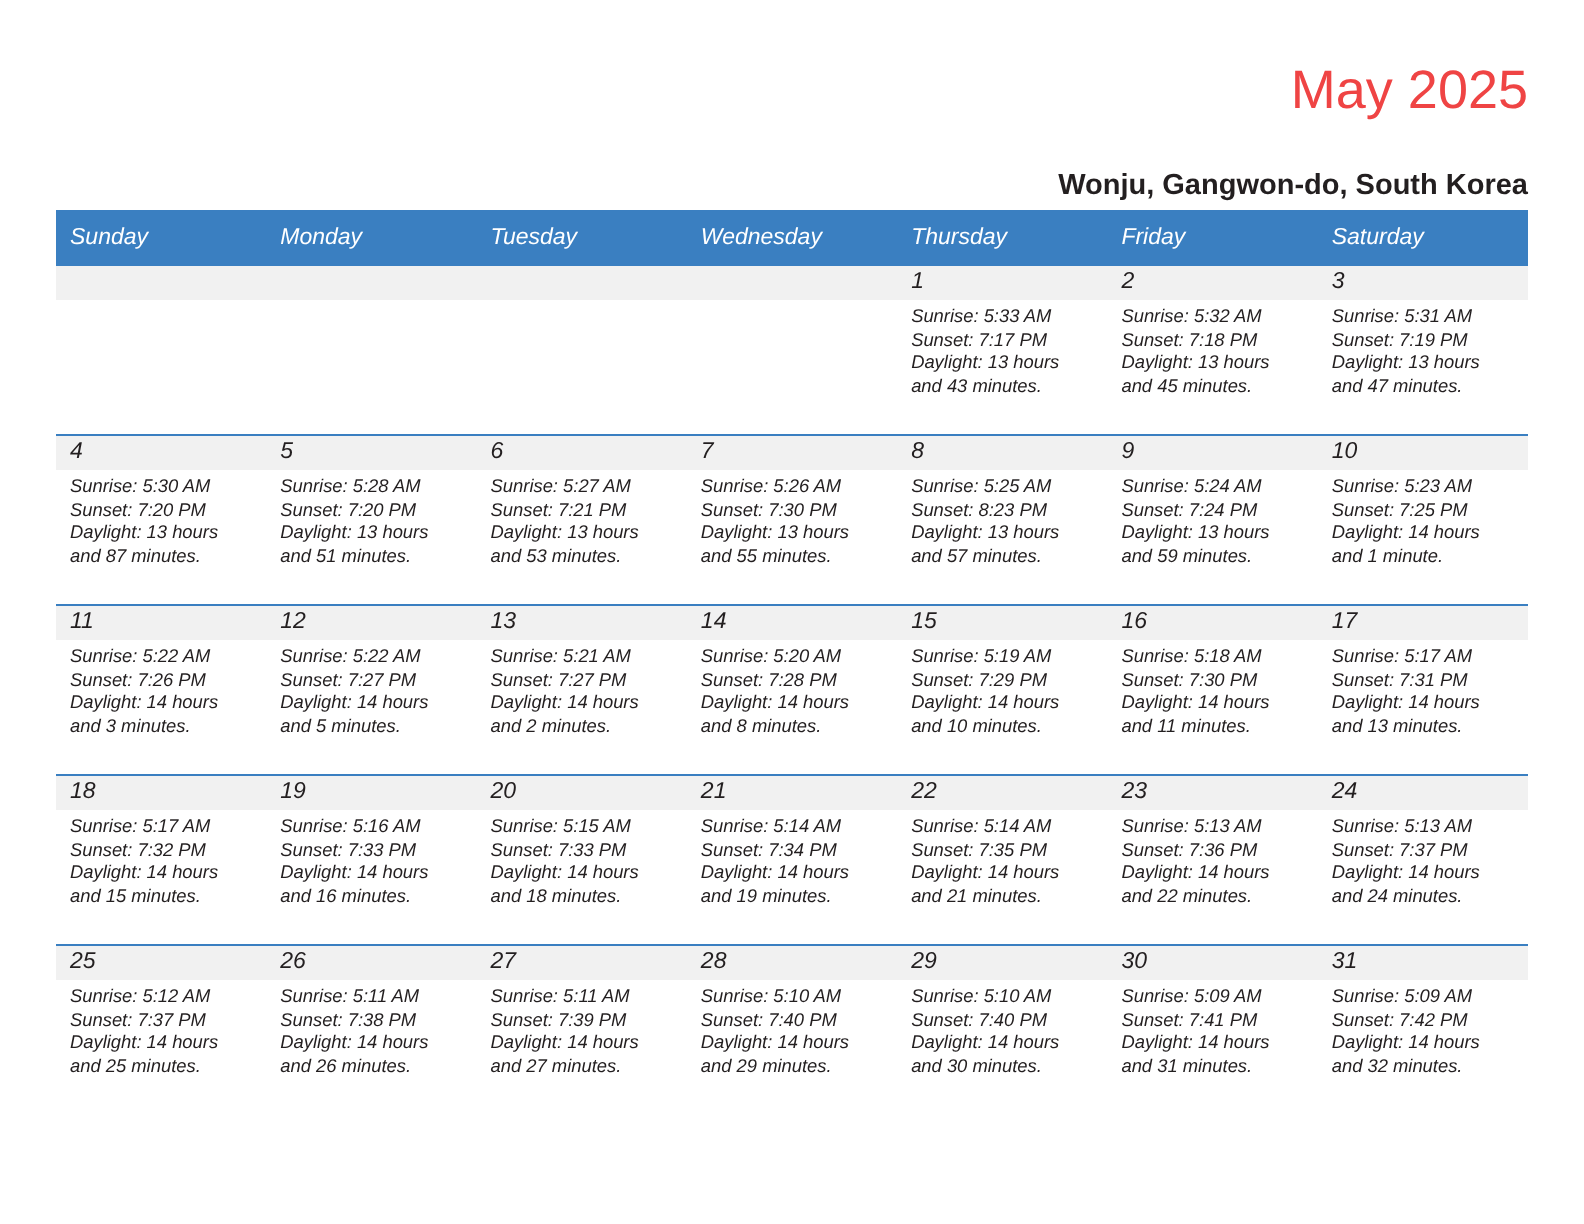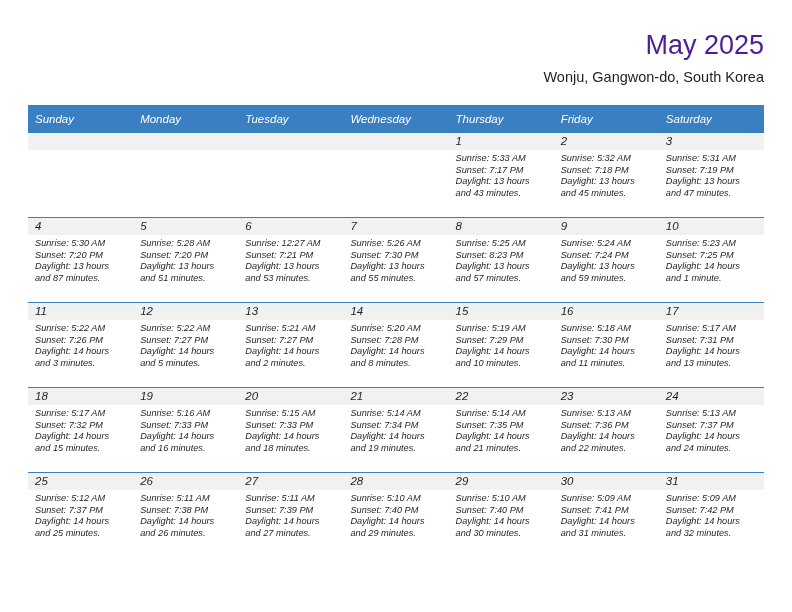--- a/index.html
+++ b/index.html
@@ -63,30 +63,31 @@
     font-family: "Liberation Sans", sans-serif;
   }
   .title-wrap {
     position: absolute;
     right: 0;
     top: 0;
     text-align: right;
   }
   .cal-title {
     font-size: 27px;
-    color: #4c1d95;
+    color: #ef4444;
     line-height: 34px;
     white-space: nowrap;
   }
   .cal-subtitle {
     font-size: 14.5px;
     color: #231f20;
     line-height: 22px;
-    margin-top: 4px;
+    margin-top: 20px;
     white-space: nowrap;
+    font-weight: bold;
   }
 
   
   .calendar {
     position: absolute;
     left: 28px;
     top: 105px;
     width: 736px;
     border-collapse: collapse;
     table-layout: fixed;
@@ -245,21 +246,21 @@
                 <div>Sunset: 7:20 PM</div>
                 <div>Daylight: 13 hours</div>
                 <div>and 51 minutes.</div>
               </div>
             </div>
           </td>
           <td>
             <div class="cell">
               <div class="daynum-band">6</div>
               <div class="cell-body">
-                <div>Sunrise: 12:27 AM</div>
+                <div>Sunrise: 5:27 AM</div>
                 <div>Sunset: 7:21 PM</div>
                 <div>Daylight: 13 hours</div>
                 <div>and 53 minutes.</div>
               </div>
             </div>
           </td>
           <td>
             <div class="cell">
               <div class="daynum-band">7</div>
               <div class="cell-body">

